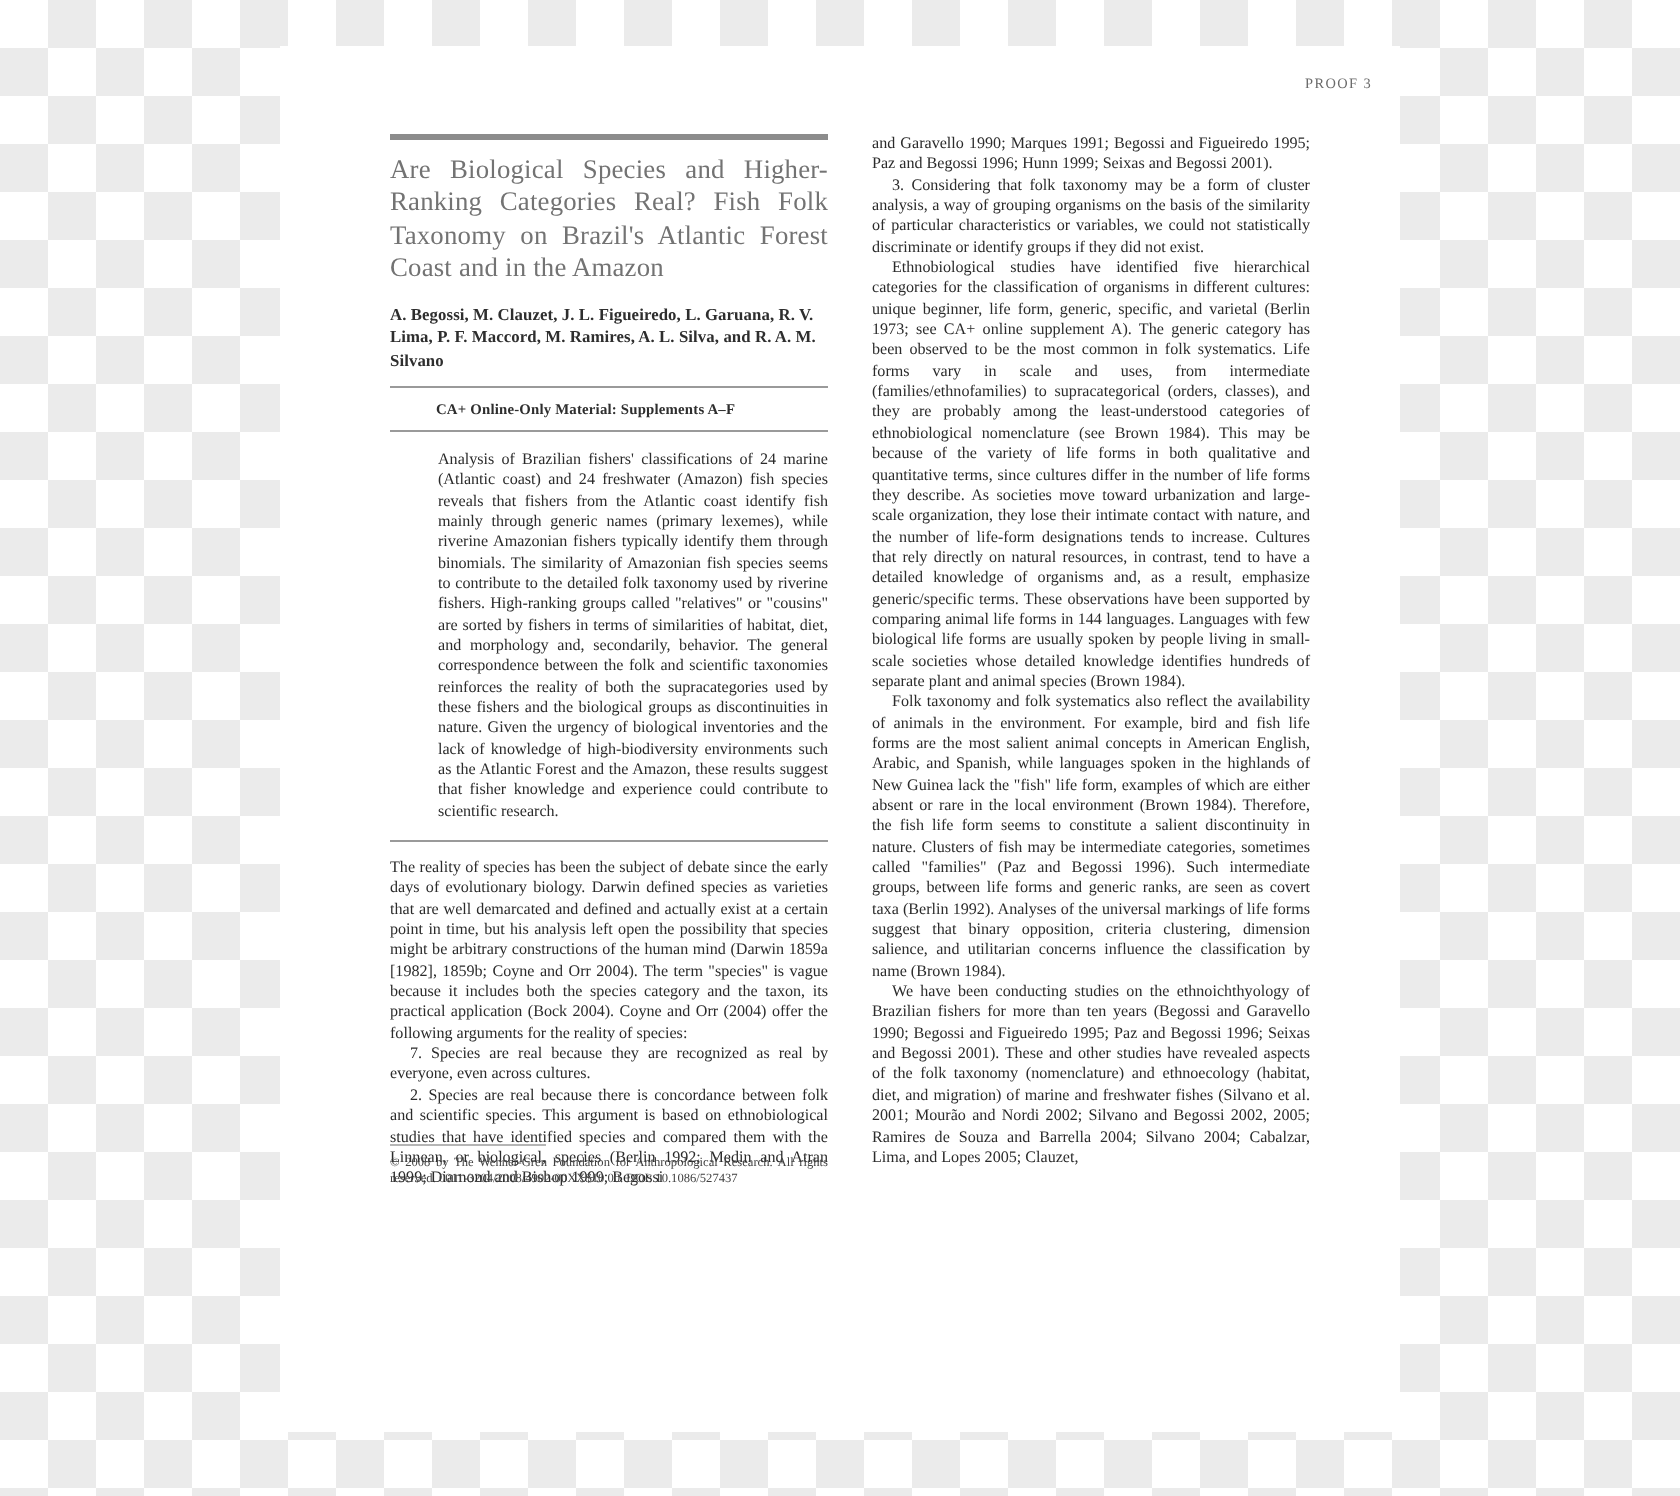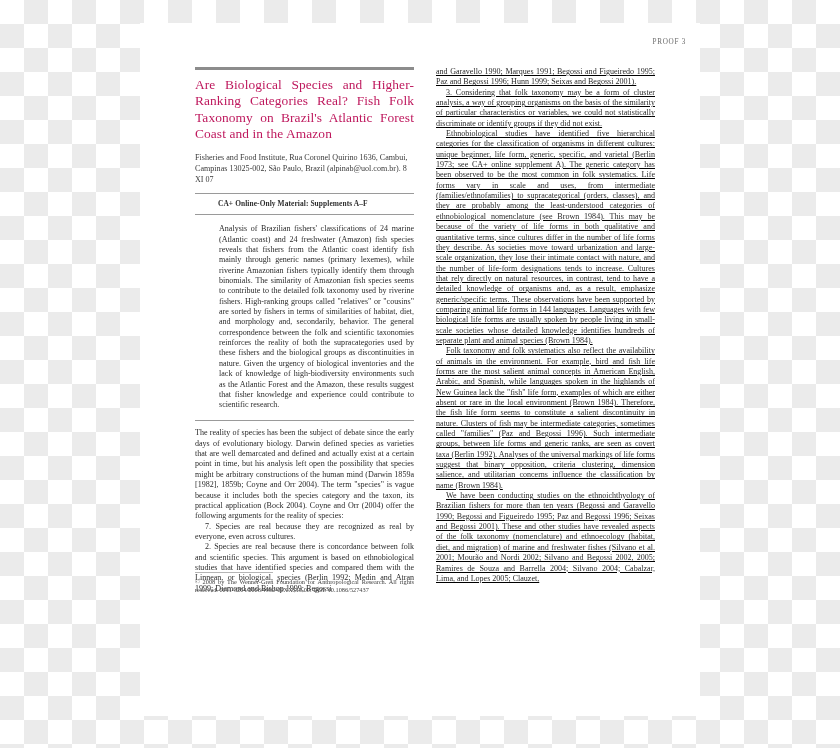--- a/index.html
+++ b/index.html
@@ -49,21 +49,21 @@
     width: 460px;
     height: 640px;
   }
 
   .col {
     position: absolute;
     top: 0;
     width: 219px;
   }
   .col-left  { left: 0; }
-  .col-right { left: 241px; text-decoration: underline; }
+  .col-right { left: 241px; }
 
   
   .rule-top {
     height: 2.6px;
     background: #8c8c8c;
     margin-bottom: 7px;
   }
   .rule-thin {
     height: 0.9px;
     background: #9a9a9a;
@@ -73,21 +73,21 @@
     height: 0.9px;
     background: #9a9a9a;
     margin: 5px 0 9px 0;
   }
 
   h1.title {
     margin: 0;
     font-weight: normal;
     font-size: 13.4px;
     line-height: 16.6px;
-    color: #be185d;
+    color: #737373;
     text-align: justify;
     letter-spacing: 0.1px;
     font-family: "Liberation Serif", "DejaVu Serif", serif;
   }
 
   .authors {
     margin: 9px 0 0 0;
     font-size: 8.4px;
     line-height: 11.4px;
     font-weight: bold;
@@ -165,22 +165,22 @@
   <div class="running-head">PROOF 3</div>
 
   <div class="cols">
 
     <div class="col col-left">
 
       <div class="rule-top"></div>
 
       <h1 class="title">Are Biological Species and Higher-Ranking Categories Real? Fish Folk Taxonomy on Brazil's Atlantic Forest Coast and in the Amazon</h1>
 
-
-      <div class="affiliation">Fisheries and Food Institute, Rua Coronel Quirino 1636, Cambui, Campinas 13025-002, São Paulo, Brazil (alpinab@uol.com.br). 8 XI 07</div>
+      <div class="authors">A. Begossi, M. Clauzet, J. L. Figueiredo, L. Garuana, R. V. Lima, P. F. Maccord, M. Ramires, A. L. Silva, and R. A. M. Silvano</div>
+
 
       <div class="rule-thin"></div>
 
       <div class="supp">CA+ Online-Only Material: Supplements A–F</div>
 
       <div class="rule-thin2"></div>
 
       <div class="abstract">
         <p>Analysis of Brazilian fishers' classifications of 24 marine (Atlantic coast) and 24 freshwater (Amazon) fish species reveals that fishers from the Atlantic coast identify fish mainly through generic names (primary lexemes), while riverine Amazonian fishers typically identify them through binomials. The similarity of Amazonian fish species seems to contribute to the detailed folk taxonomy used by riverine fishers. High-ranking groups called "relatives" or "cousins" are sorted by fishers in terms of similarities of habitat, diet, and morphology and, secondarily, behavior. The general correspondence between the folk and scientific taxonomies reinforces the reality of both the supracategories used by these fishers and the biological groups as discontinuities in nature. Given the urgency of biological inventories and the lack of knowledge of high-biodiversity environments such as the Atlantic Forest and the Amazon, these results suggest that fisher knowledge and experience could contribute to scientific research.</p>
       </div>

